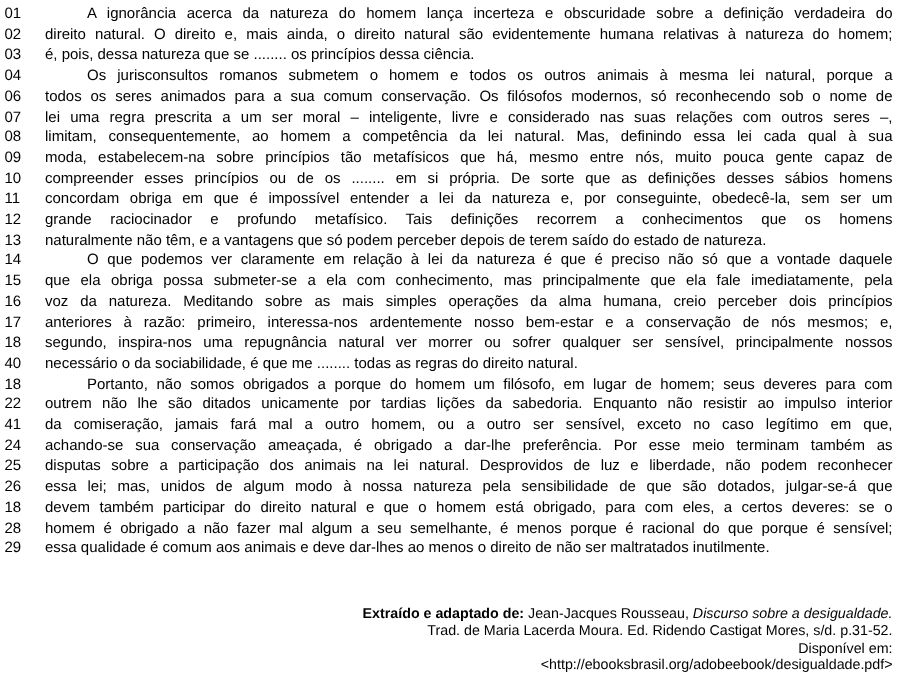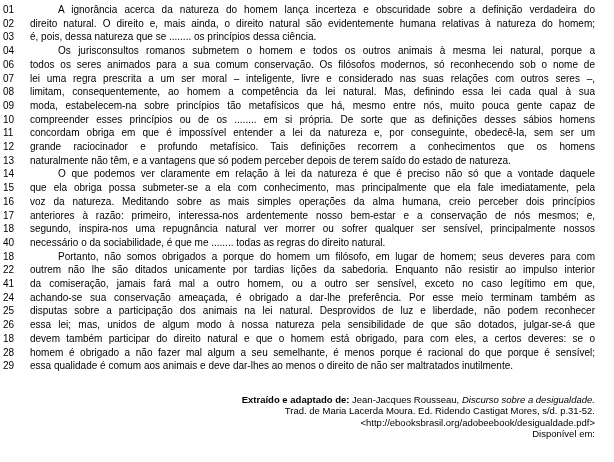--- a/index.html
+++ b/index.html
@@ -10,21 +10,21 @@
     overflow: hidden;
   }
   .page { padding: 3px 19px 0 3px; }
   .passage { }
   .pline { display: flex; line-height: 13.7px; font-size: 10px; }
   .lineno { width: 27px; flex: none; }
   .ptext { flex: 1; text-align: justify; text-align-last: justify; }
   .pline.plast .ptext { text-align-last: left; }
   .pline.indent .ptext { text-indent: 28px; }
   .credits {
-    margin-top: 21px;
+    margin-top: 31px;
     text-align: right;
     font-size: 9.5px;
     line-height: 11.4px;
   }
   .bold { font-weight: bold; }
   .italic { font-style: italic; }
 </style>
 </head>
 <body>
 
@@ -142,16 +142,16 @@
 
   </div>
 
   <div class="credits">
     <div class="credit-line">
       <span class="bold">Extraído e adaptado de:</span>
       <span>Jean-Jacques Rousseau,</span>
       <span class="italic">Discurso sobre a desigualdade.</span>
     </div>
     <div class="credit-line">Trad. de Maria Lacerda Moura. Ed. Ridendo Castigat Mores, s/d. p.31-52.</div>
+    <div class="credit-line">Disponível em:</div>
     <div class="credit-line">&lt;http://ebooksbrasil.org/adobeebook/desigualdade.pdf&gt;</div>
-    <div class="credit-line">Disponível em:</div>
   </div>
 </div>
 
 </body></html>

